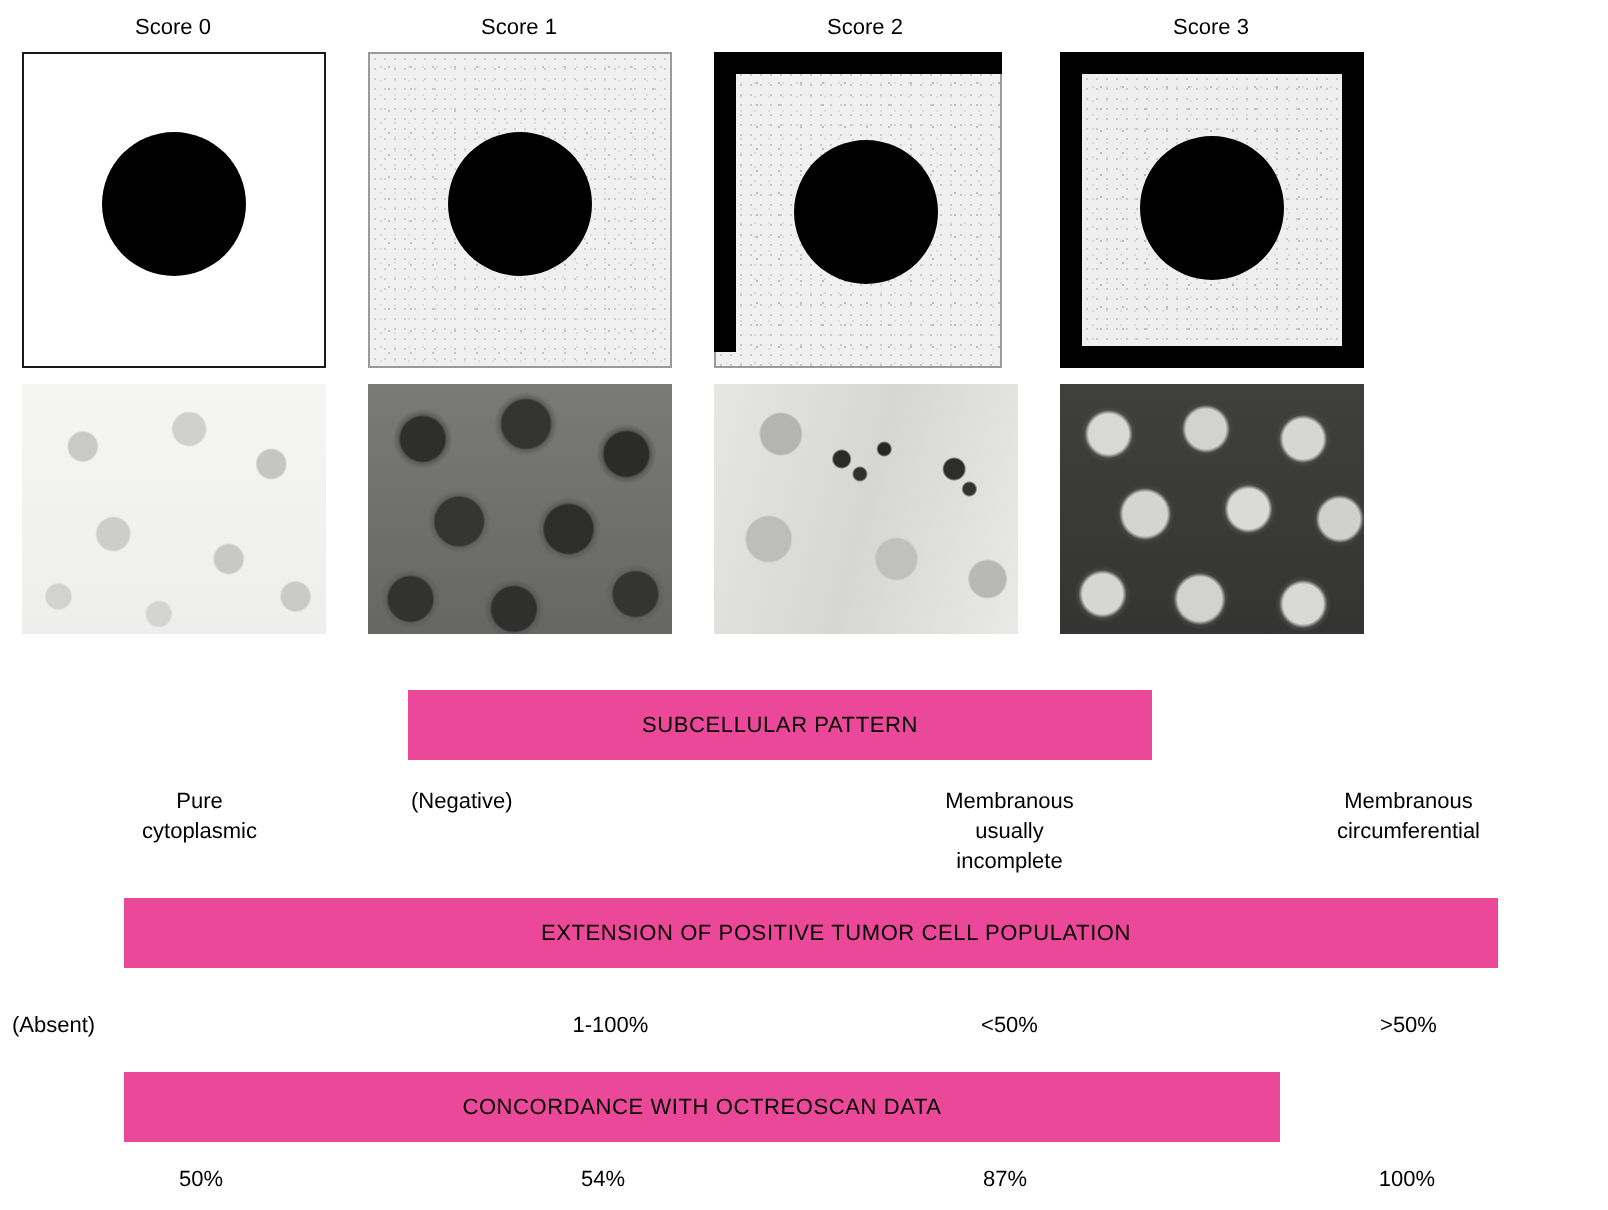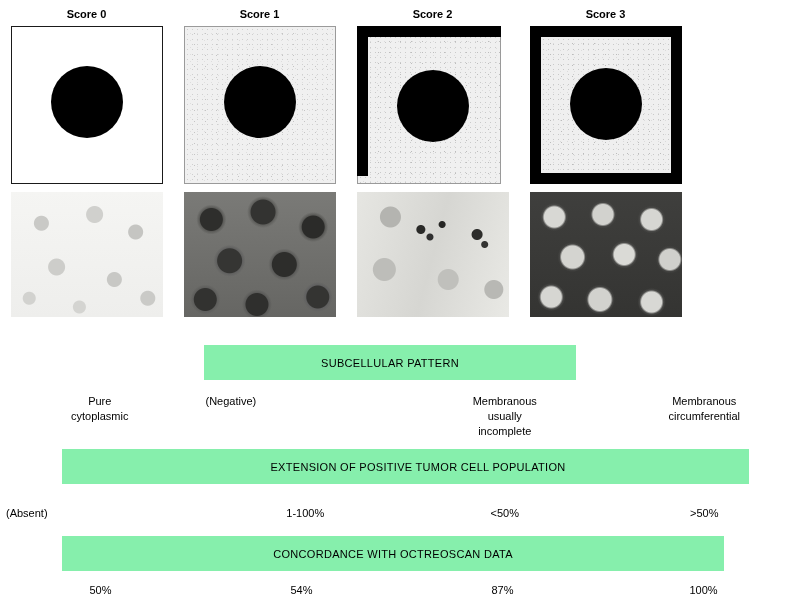--- a/index.html
+++ b/index.html
@@ -21,21 +21,20 @@
     height: 605px;
   }
 
   
   .cols {
     position: absolute;
     left: 0;
     top: 0;
     width: 692px;
     display: flex;
-    font-weight: bold;
   }
   .col {
     width: 201px;
     display: flex;
     flex-direction: column;
     align-items: center;
   }
 
   
   .score-label {
@@ -200,36 +199,36 @@
       radial-gradient(circle at 92% 54%, #d0d0cc 0 10px, #434341 12px, transparent 14px),
       radial-gradient(circle at 14% 84%, #d6d6d2 0 10px, #474745 12px, transparent 14px),
       radial-gradient(circle at 46% 86%, #d2d2ce 0 11px, #444442 13px, transparent 15px),
       radial-gradient(circle at 80% 88%, #d8d8d4 0 10px, #484846 12px, transparent 14px),
       linear-gradient(#3f3f3d, #343432);
   }
 
   
   .banner {
     position: absolute;
-    background: #86efac;
+    background: #ec4899;
     text-align: center;
     font-size: 11px;
     letter-spacing: 0.3px;
     display: flex;
     align-items: center;
     justify-content: center;
   }
   #banner-subcellular {
     left: 204px; top: 345px; width: 372px; height: 35px;
   }
   #banner-extension {
     left: 62px; top: 449px; width: 662px; height: 35px; padding-left: 25px;
   }
   #banner-concordance {
-    left: 62px; top: 536px; width: 662px; height: 35px;
+    left: 62px; top: 536px; width: 578px; height: 35px;
   }
 
   
   .textrow {
     position: absolute;
     left: 0;
     width: 804px;
     display: flex;
   }
   .textrow .cell {

